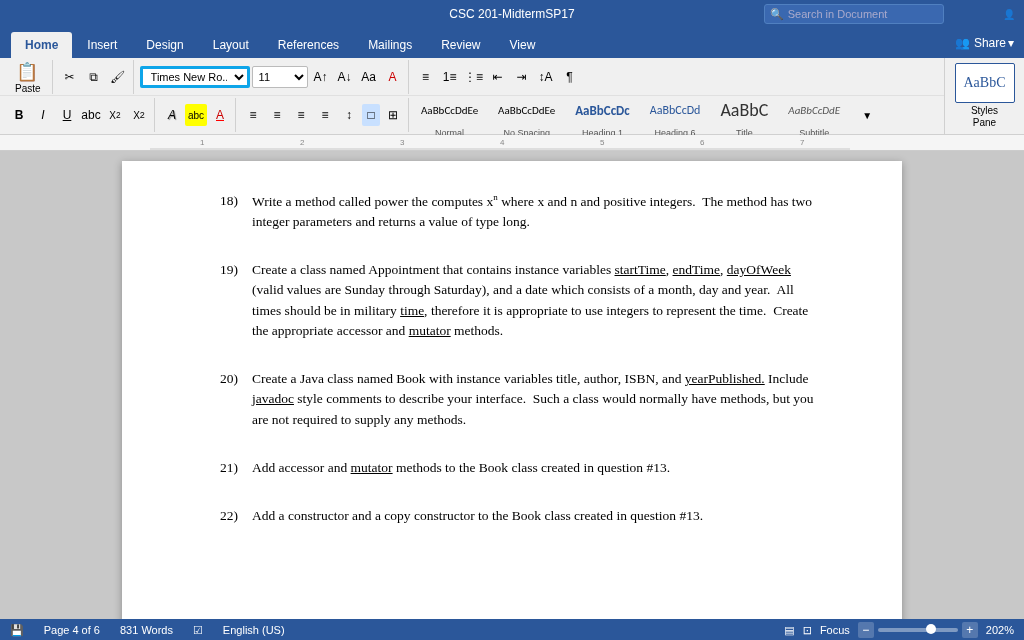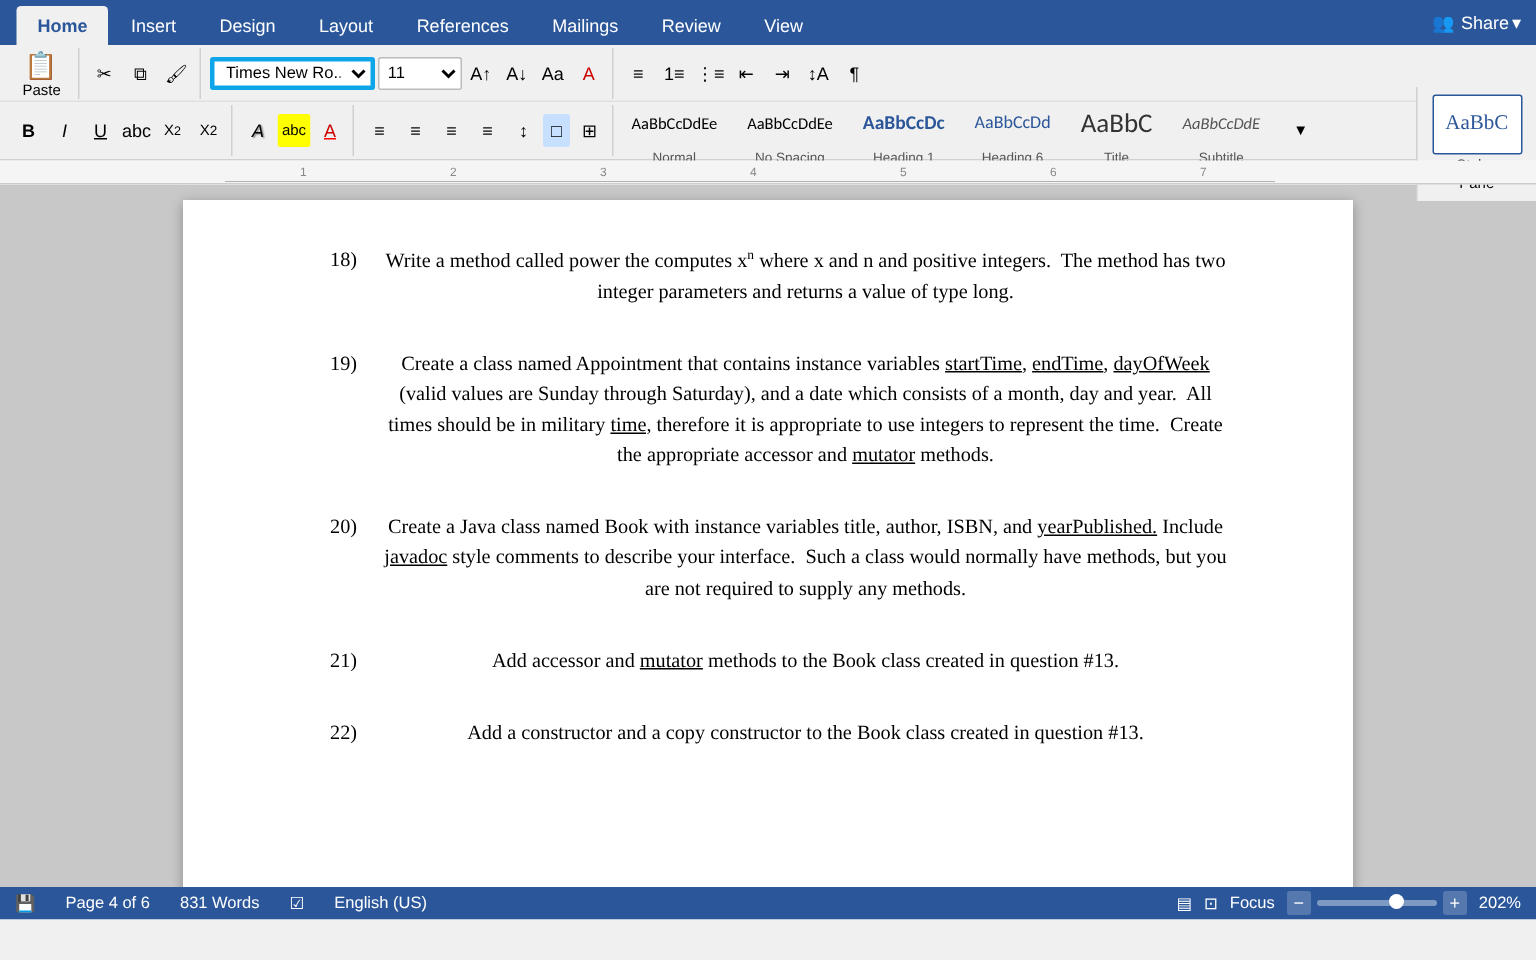--- a/index.html
+++ b/index.html
@@ -256,21 +256,20 @@
       margin-bottom: 28px;
     }
     .q-num {
       min-width: 50px;
       text-align: right;
       padding-right: 14px;
       font-size: 13.5px;
     }
     .q-text {
       flex: 1;
-      text-align: center;
     }
     .underlined { text-decoration: underline; }
     sup { font-size: 9px; vertical-align: super; }
 
     
     #status-bar {
       height: 22px;
       background: #2b579a;
       display: flex;
       align-items: center;
@@ -321,20 +320,30 @@
     #top-section {
       position: relative;
       background: #2b579a;
     }
   </style>
 </head>
 <body>
 
 <div id="top-section">
 
+  <div id="title-bar">
+    <span>CSC 201-MidtermSP17</span>
+    <div class="search-area">
+      <span>🔍</span>
+      <span style="margin-left:4px; font-size:11px; color:#aac;">Search in Document</span>
+    </div>
+    <div class="window-controls">
+      <div class="win-btn">👤</div>
+    </div>
+  </div>
 
   <div id="tab-bar" style="position:relative;">
     <div class="tab active">Home</div>
     <div class="tab">Insert</div>
     <div class="tab">Design</div>
     <div class="tab">Layout</div>
     <div class="tab">References</div>
     <div class="tab">Mailings</div>
     <div class="tab">Review</div>
     <div class="tab">View</div>

